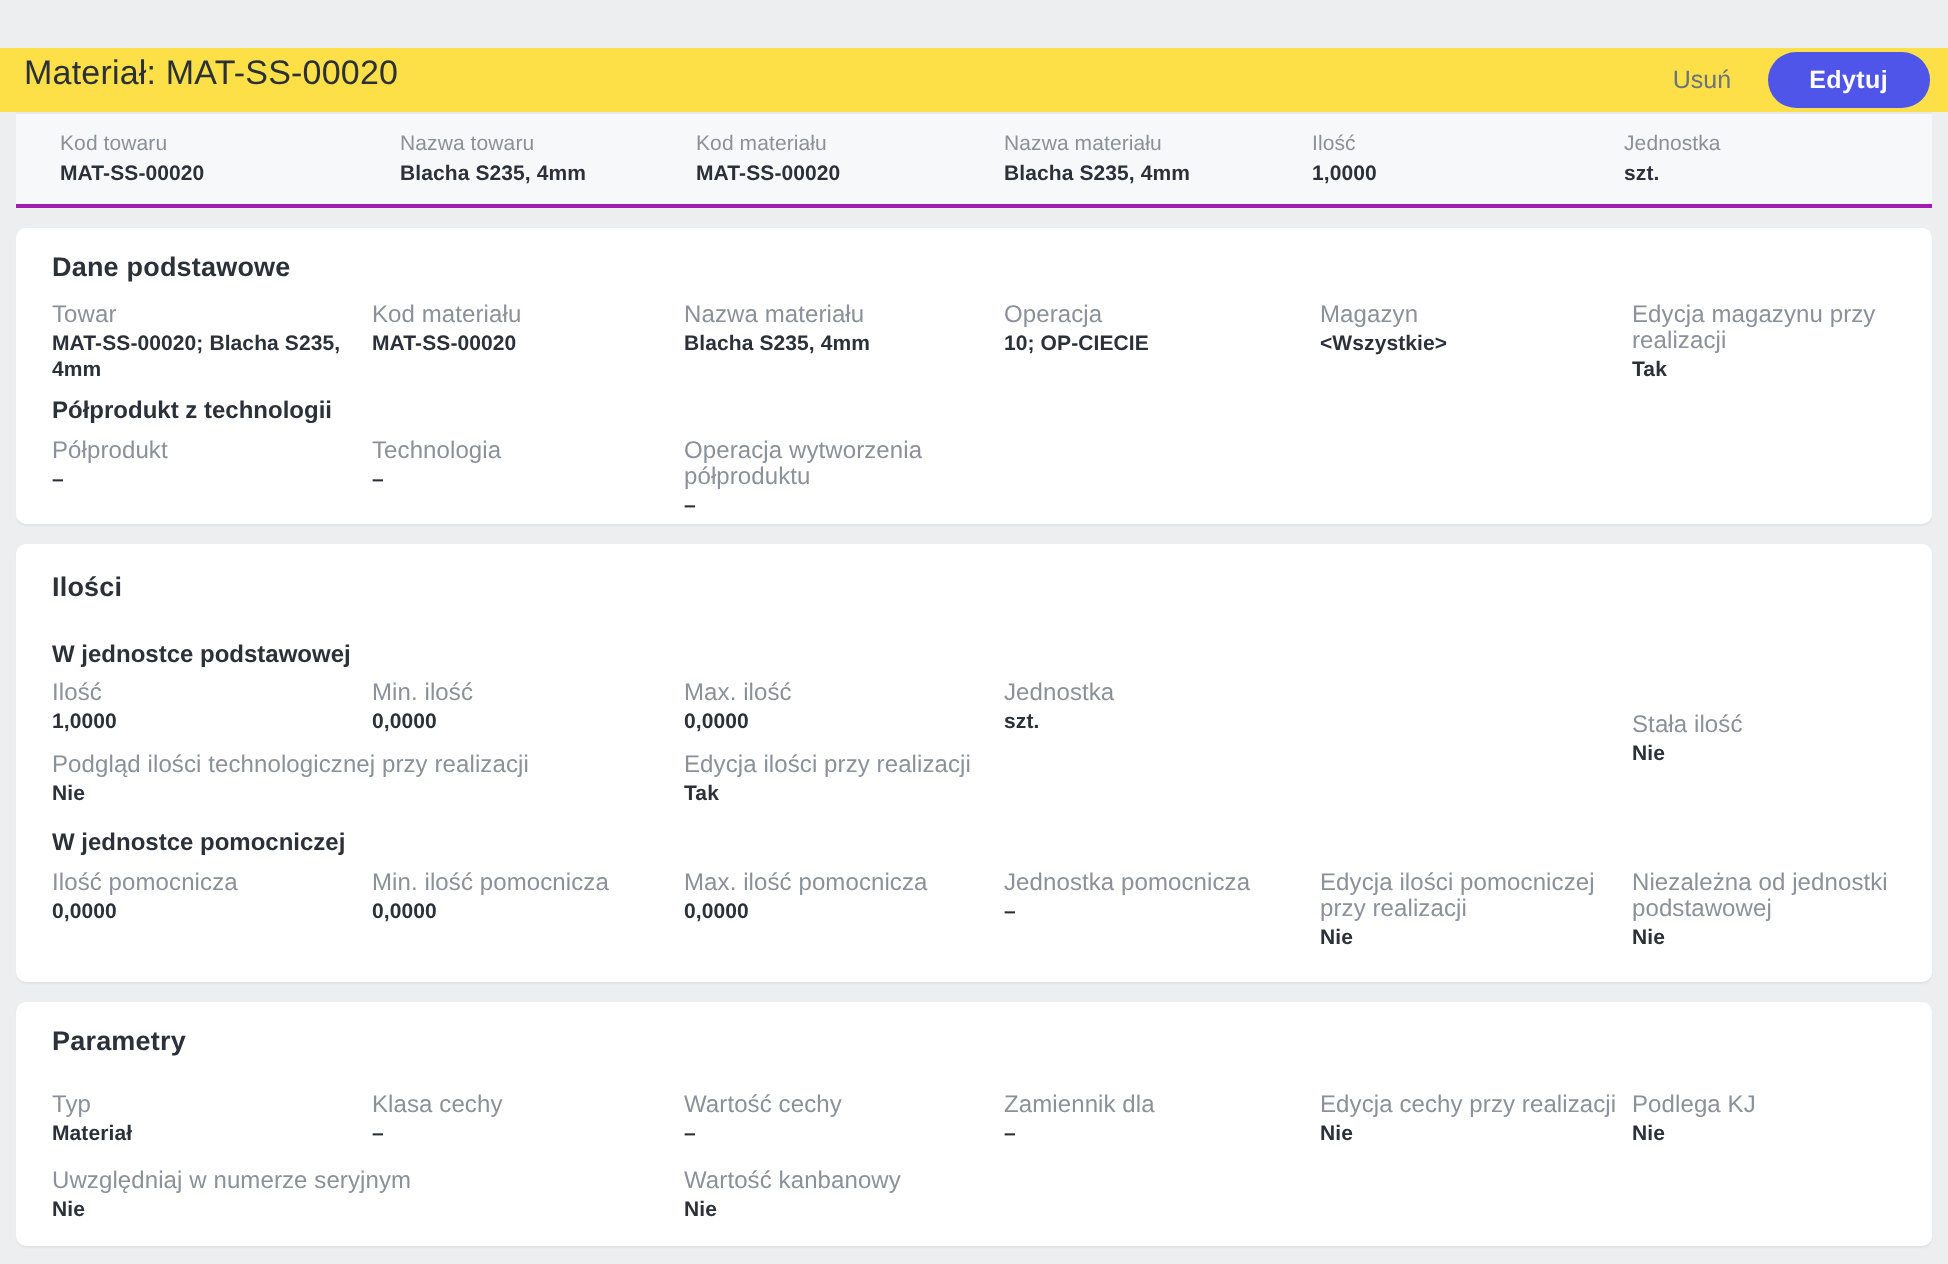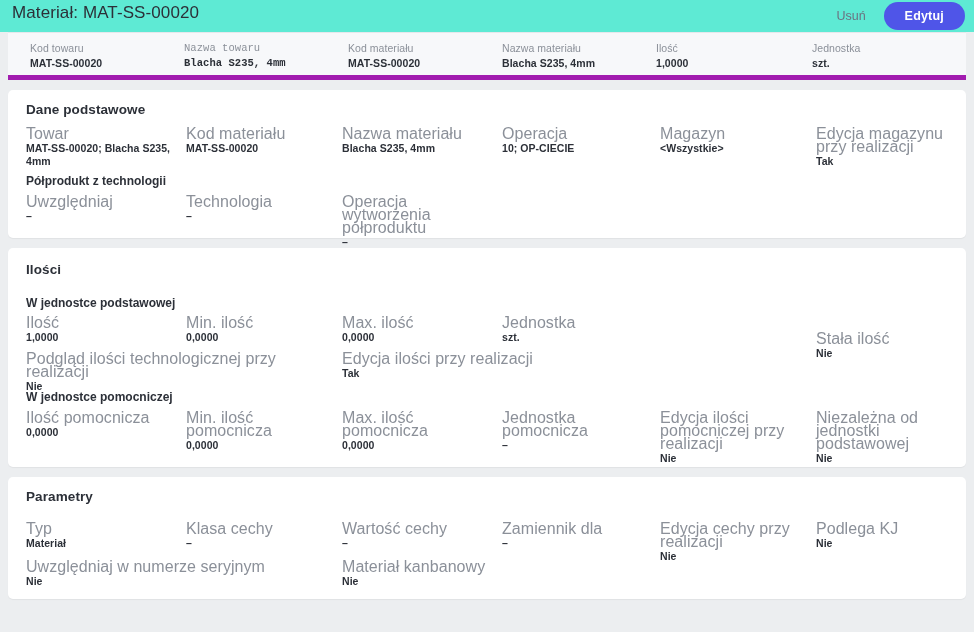--- a/index.html
+++ b/index.html
@@ -15,21 +15,22 @@
     width: 974px;
     height: 632px;
     background: #eceef0;
     overflow: hidden;
   }
 
   
   .header {
     position: relative;
     height: 32px;
-    background: #5eead4;
+    background: #fde047;
+    margin-top: 24px;
   }
   .page-title {
     position: absolute;
     left: 12px;
     top: 3px;
     font-size: 17px;
     color: #2c3038;
     letter-spacing: .1px;
   }
   .header-actions {
@@ -62,21 +63,21 @@
     font-family: inherit;
     letter-spacing: .2px;
   }
 
   
   .summary {
     position: relative;
     margin: 0 8px;
     background: #f7f8fa;
     border-top: 1px solid #e6e8ec;
-    border-bottom: 5px solid #a21caf;
+    border-bottom: 2px solid #a21caf;
     height: 48px;
   }
   .summary-inner {
     position: relative;
     height: 100%;
   }
   .sum-cell {
     position: absolute;
     top: 9px;
   }
@@ -102,21 +103,21 @@
     position: absolute;
     left: 18px;
     font-size: 12px;
     font-weight: bold;
     color: #2c3038;
   }
 
   
   .field { position: absolute; }
   .f-label {
-    font-size: 16px;
+    font-size: 12px;
     color: #8b9099;
     line-height: 13px;
     letter-spacing: .05px;
   }
   .f-value {
     font-size: 10.5px;
     font-weight: bold;
     color: #2c3038;
     line-height: 13px;
     margin-top: 2px;
@@ -137,21 +138,21 @@
       <button class="btn-primary">Edytuj</button>
     </div>
   </div>
 
   <div class="summary">
     <div class="summary-inner">
       <div class="sum-cell field" style="left:22px;">
         <div class="f-label">Kod towaru</div>
         <div class="f-value">MAT-SS-00020</div>
       </div>
-      <div class="sum-cell field" style="left:176px;font-family:Liberation Mono, monospace;">
+      <div class="sum-cell field" style="left:192px;">
         <div class="f-label">Nazwa towaru</div>
         <div class="f-value">Blacha S235, 4mm</div>
       </div>
       <div class="sum-cell field" style="left:340px;">
         <div class="f-label">Kod materiału</div>
         <div class="f-value">MAT-SS-00020</div>
       </div>
       <div class="sum-cell field" style="left:494px;">
         <div class="f-label">Nazwa materiału</div>
         <div class="f-value">Blacha S235, 4mm</div>
@@ -192,21 +193,21 @@
         <div class="f-value">&lt;Wszystkie&gt;</div>
       </div>
       <div class="field" style="left:808px; top:37px; width:160px;">
         <div class="f-label">Edycja magazynu przy realizacji</div>
         <div class="f-value">Tak</div>
       </div>
 
       <div class="sub-title" style="top:84px;">Półprodukt z technologii</div>
 
       <div class="field" style="left:18px;  top:105px; width:150px;">
-        <div class="f-label">Uwzględniaj</div>
+        <div class="f-label">Półprodukt</div>
         <div class="f-value">–</div>
       </div>
       <div class="field" style="left:178px; top:105px; width:150px;">
         <div class="f-label">Technologia</div>
         <div class="f-value">–</div>
       </div>
       <div class="field" style="left:334px; top:105px; width:120px;">
         <div class="f-label">Operacja wytworzenia półproduktu</div>
         <div class="f-value">–</div>
       </div>
@@ -305,19 +306,19 @@
       <div class="field" style="left:808px; top:45px; width:150px;">
         <div class="f-label">Podlega KJ</div>
         <div class="f-value">Nie</div>
       </div>
 
       <div class="field" style="left:18px;  top:83px; width:300px;">
         <div class="f-label">Uwzględniaj w numerze seryjnym</div>
         <div class="f-value">Nie</div>
       </div>
       <div class="field" style="left:334px; top:83px; width:200px;">
-        <div class="f-label">Materiał kanbanowy</div>
+        <div class="f-label">Wartość kanbanowy</div>
         <div class="f-value">Nie</div>
       </div>
     </div>
   </div>
 
 </div>
 
 </body></html>

